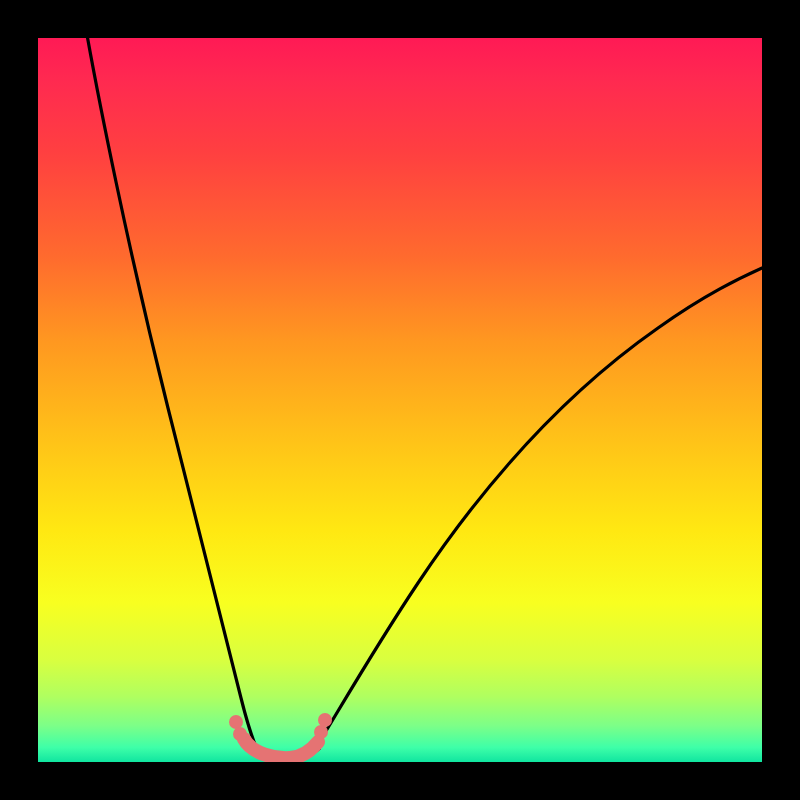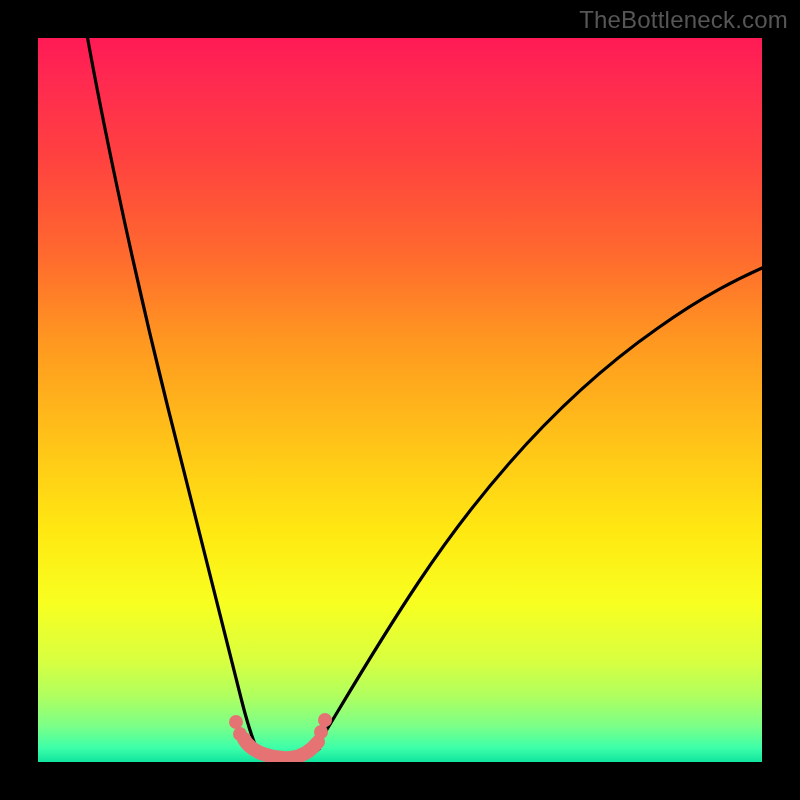--- a/index.html
+++ b/index.html
@@ -83,14 +83,13 @@
       <path class="notch-pink" d="M 206 701
                C 214 716, 238 721, 252 720
                C 264 719, 272 714, 280 704"></path>
       <circle class="small-dot" cx="198" cy="684" r="7"></circle>
       <circle class="small-dot" cx="202" cy="696" r="7"></circle>
       <circle class="small-dot" cx="283" cy="694" r="7"></circle>
       <circle class="small-dot" cx="287" cy="682" r="7"></circle>
     </svg>
   </div>
 
-  <div class="attrib">TheBottleneck.com</div>
 </div>
 
 </body></html>

